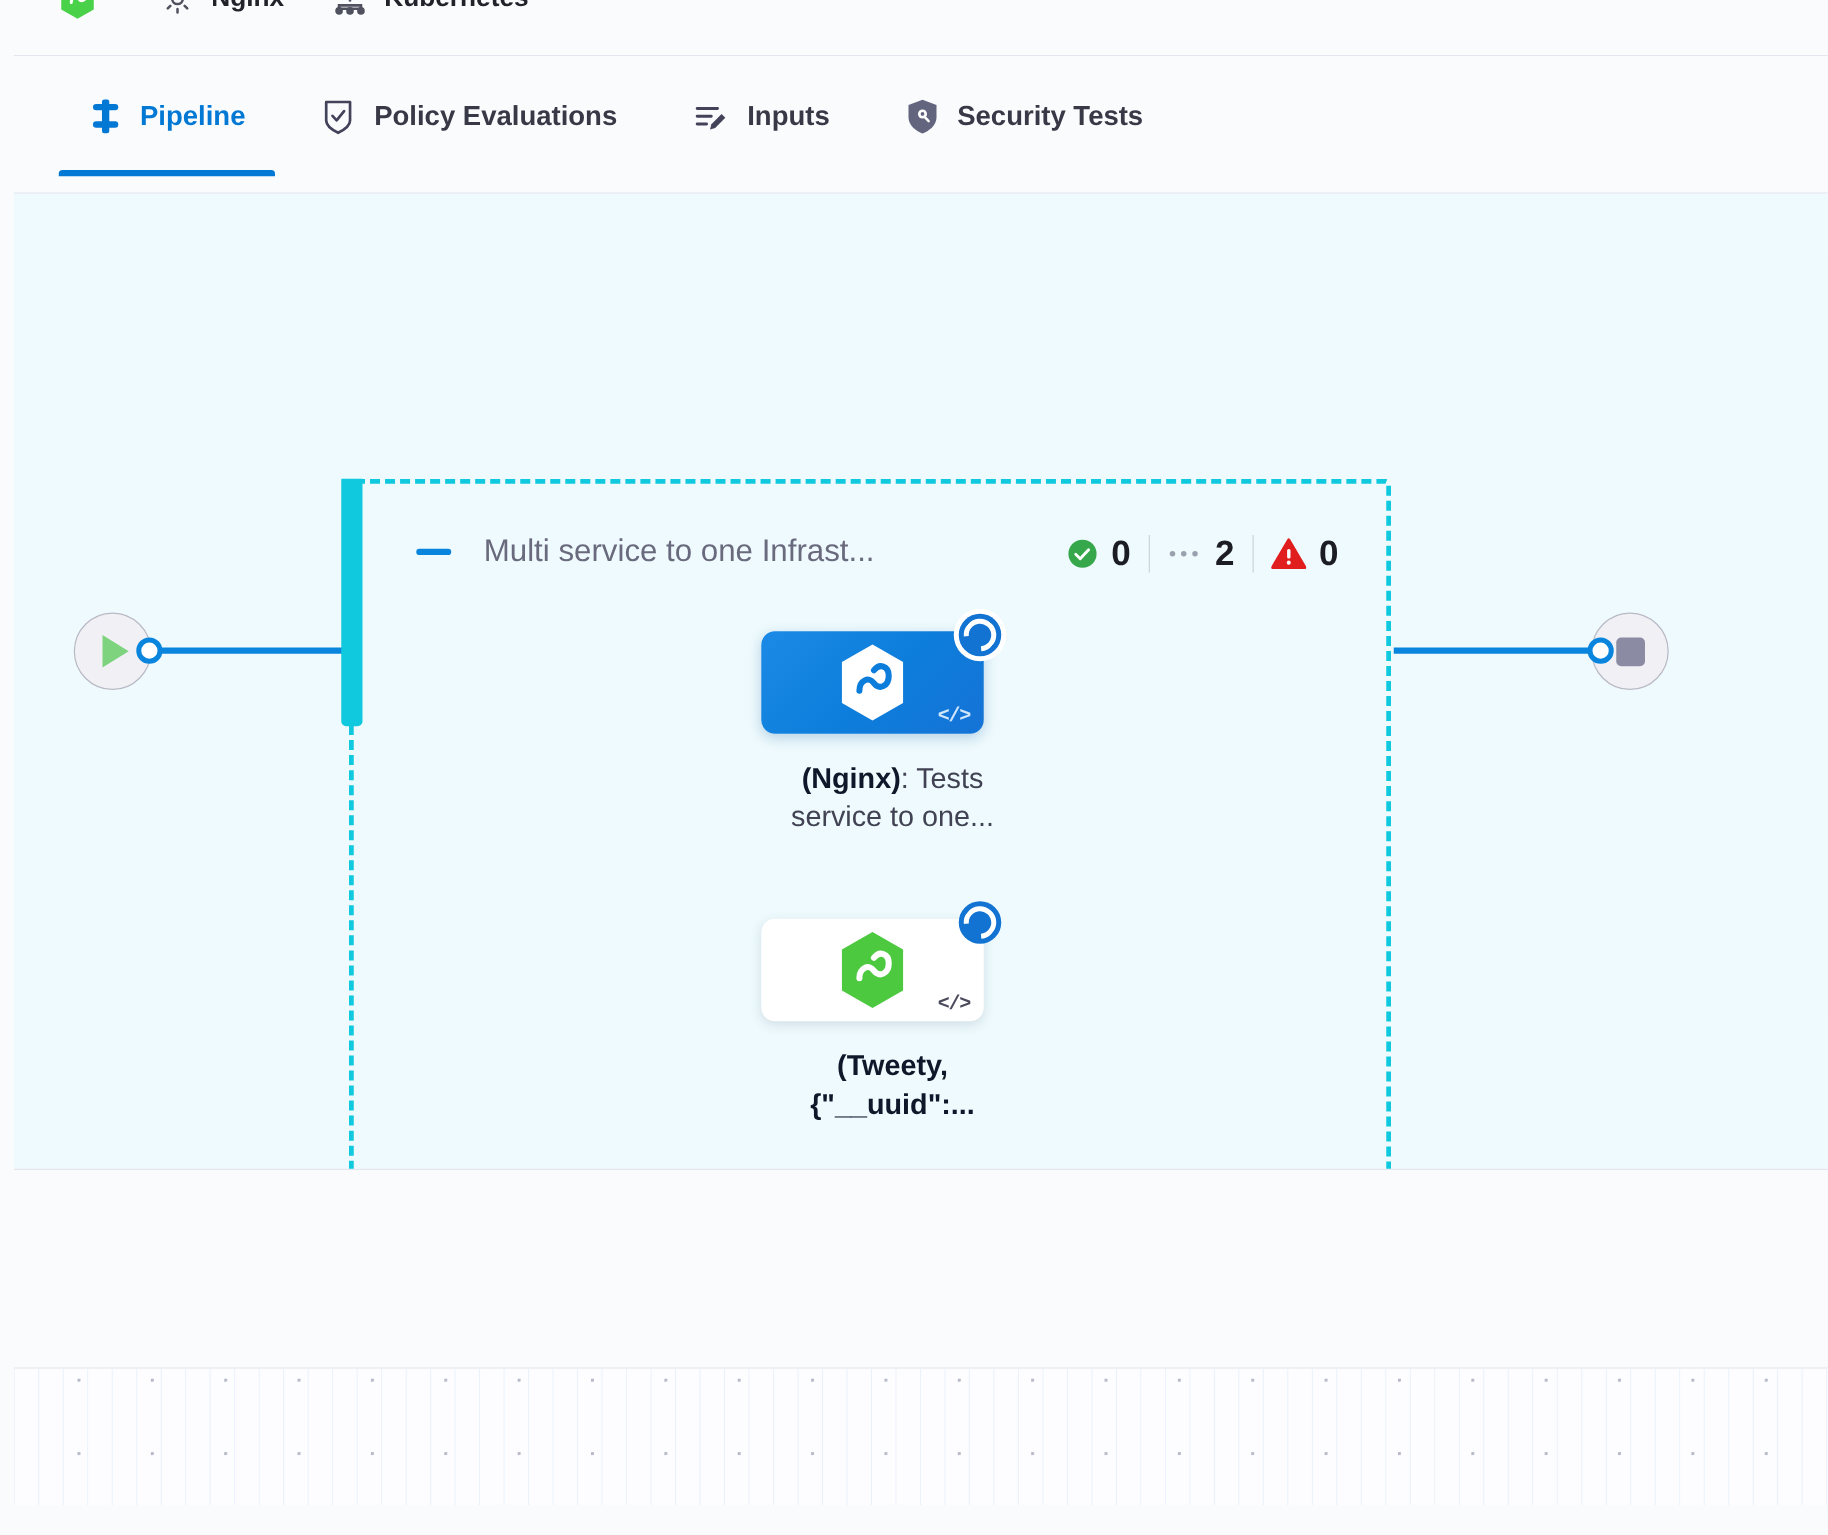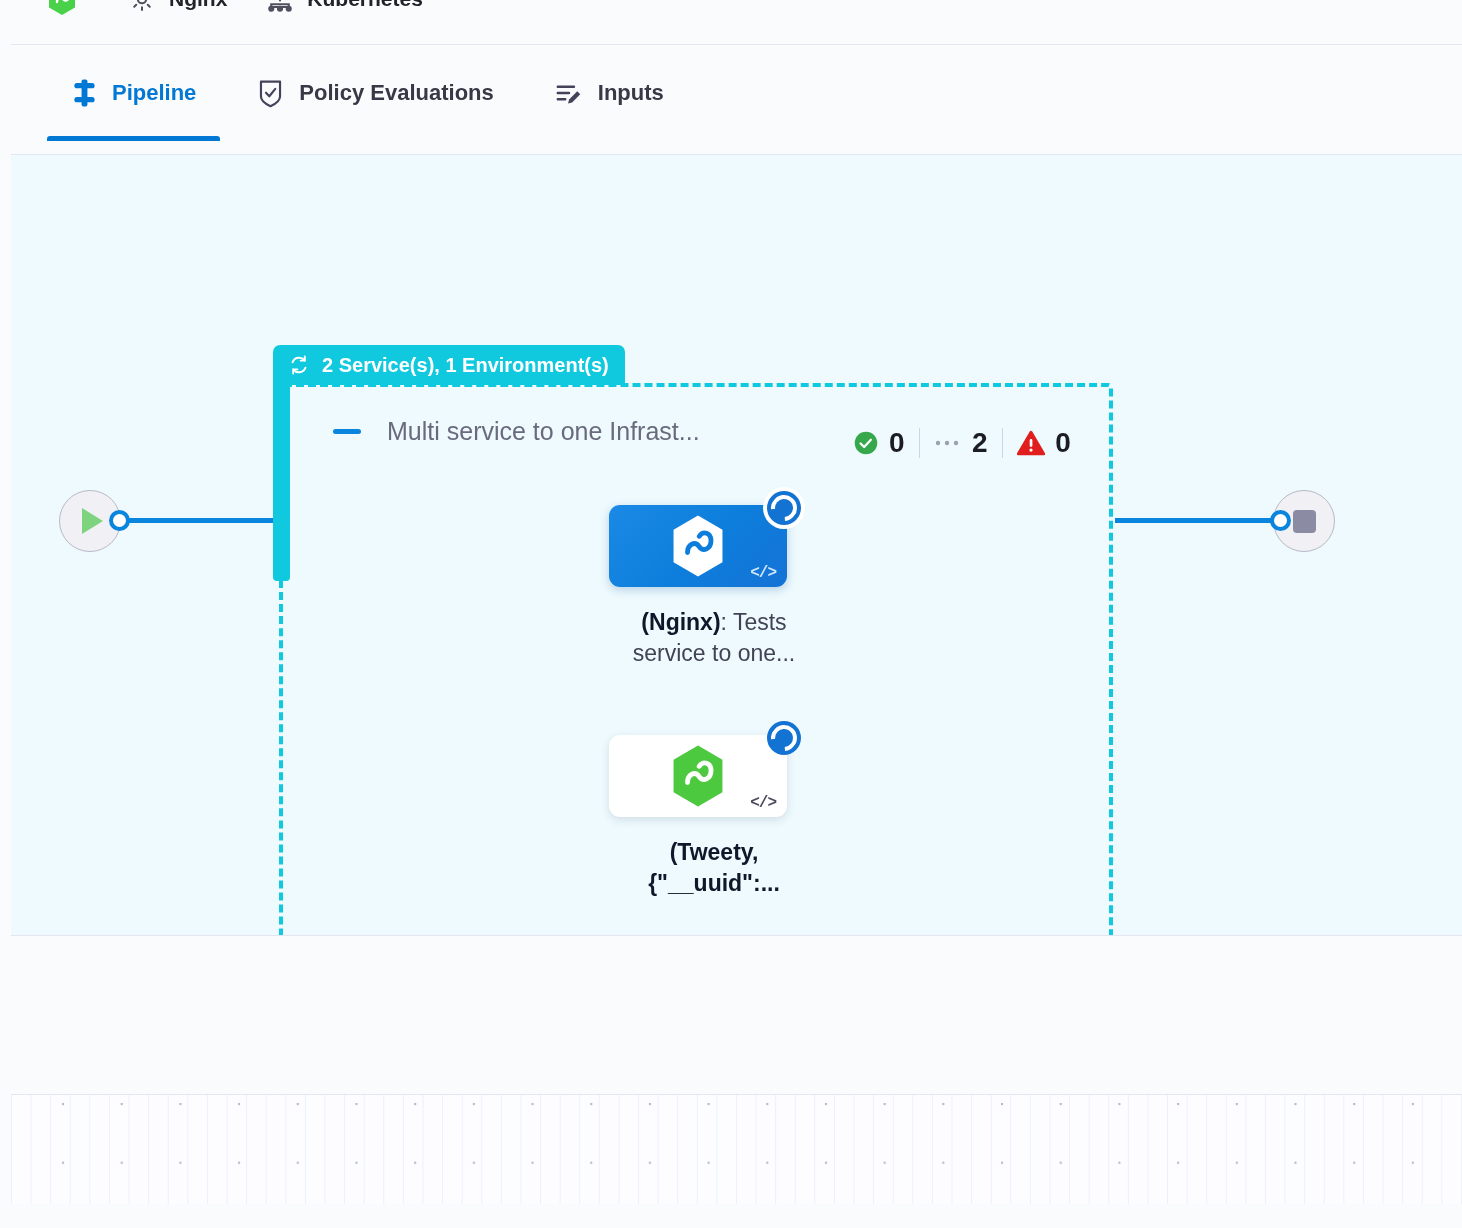--- a/index.html
+++ b/index.html
@@ -108,21 +108,21 @@
 
   
   .group-box{
     position:absolute;left:268px;top:228px;width:834px;height:625px;
     border:4px dashed #11c9de;border-radius:5px;box-sizing:border-box;
     z-index:2;
   }
 
   
   .stage-head{
-    position:absolute;left:322px;top:262px;
+    position:absolute;left:322px;top:272px;
     display:flex;align-items:center;gap:26px;z-index:5;
   }
   .collapse-dash{width:28px;height:5px;background:#0a85dd;border-radius:3px;}
   .stage-title{font-size:25px;font-weight:500;color:#696a7d;white-space:nowrap;}
 
   .stage-stats{
     position:absolute;left:842px;top:272px;
     display:flex;align-items:center;z-index:5;
   }
   .stat{display:flex;align-items:center;gap:10px;padding:0 14px;}
@@ -261,51 +261,51 @@
     <div class="tab">
       <span class="ico">
         <svg width="30" height="30" viewBox="0 0 24 24" fill="none" stroke="#42435a" stroke-width="1.9" stroke-linecap="round">
           <path d="M3 7h13M3 12h9M3 17h6"></path>
           <path d="M14.5 19.5l6.5-6.5-2.4-2.4-6.5 6.5-.9 3.3z" fill="#42435a" stroke="none"></path>
         </svg>
       </span>
       <span class="tab-label">Inputs</span>
     </div>
 
+    <div class="tab">
+      <span class="ico">
+        <svg width="28" height="31" viewBox="0 0 24 26">
+          <path d="M12 1.2 L21.6 4.8 V13.2 c0 6-5.4 9.4-9.6 11.2 C7.8 22.6 2.4 19.2 2.4 13.2 V4.8 Z" fill="#63657e"></path>
+          <circle cx="12" cy="11" r="3.1" fill="#fff"></circle>
+          <circle cx="12" cy="11" r="1.3" fill="#63657e"></circle>
+          <path d="M13.6 13.2l2.6 2.7" stroke="#fff" stroke-width="1.7" stroke-linecap="round"></path>
+        </svg>
+      </span>
+      <span class="tab-label">Security Tests</span>
+    </div>
 
   </div>
 
   <div class="canvas">
 
     <div class="conn" id="conn-left"></div>
     <div class="conn" id="conn-right"></div>
 
     <div class="endnode" id="start-node">
       <div class="play-tri"></div>
     </div>
     <div class="port" id="start-port"></div>
 
     <div class="endnode" id="end-node">
       <div class="stop-sq"></div>
     </div>
     <div class="port" id="end-port"></div>
 
     <div class="group-rail"></div>
 
-    <div class="group-badge">
-      <span class="ico">
-        <svg width="24" height="24" viewBox="0 0 24 24" fill="none" stroke="#ffffff" stroke-width="1.9" stroke-linecap="round">
-          <path d="M5.5 9.3A7 7 0 0 1 17.6 7.4"></path>
-          <path d="M18.5 14.7A7 7 0 0 1 6.4 16.6"></path>
-          <path d="M17.8 3.4v4.2h-4.2"></path>
-          <path d="M6.2 20.6v-4.2h4.2"></path>
-        </svg>
-      </span>
-      <span class="group-badge-label">2 Service(s), 1 Environment(s)</span>
-    </div>
 
     <div class="group-box"></div>
 
     <div class="stage-head">
       <span class="collapse-dash"></span>
       <span class="stage-title">Multi service to one Infrast...</span>
     </div>
 
     <div class="stage-stats">
       <div class="stat">

